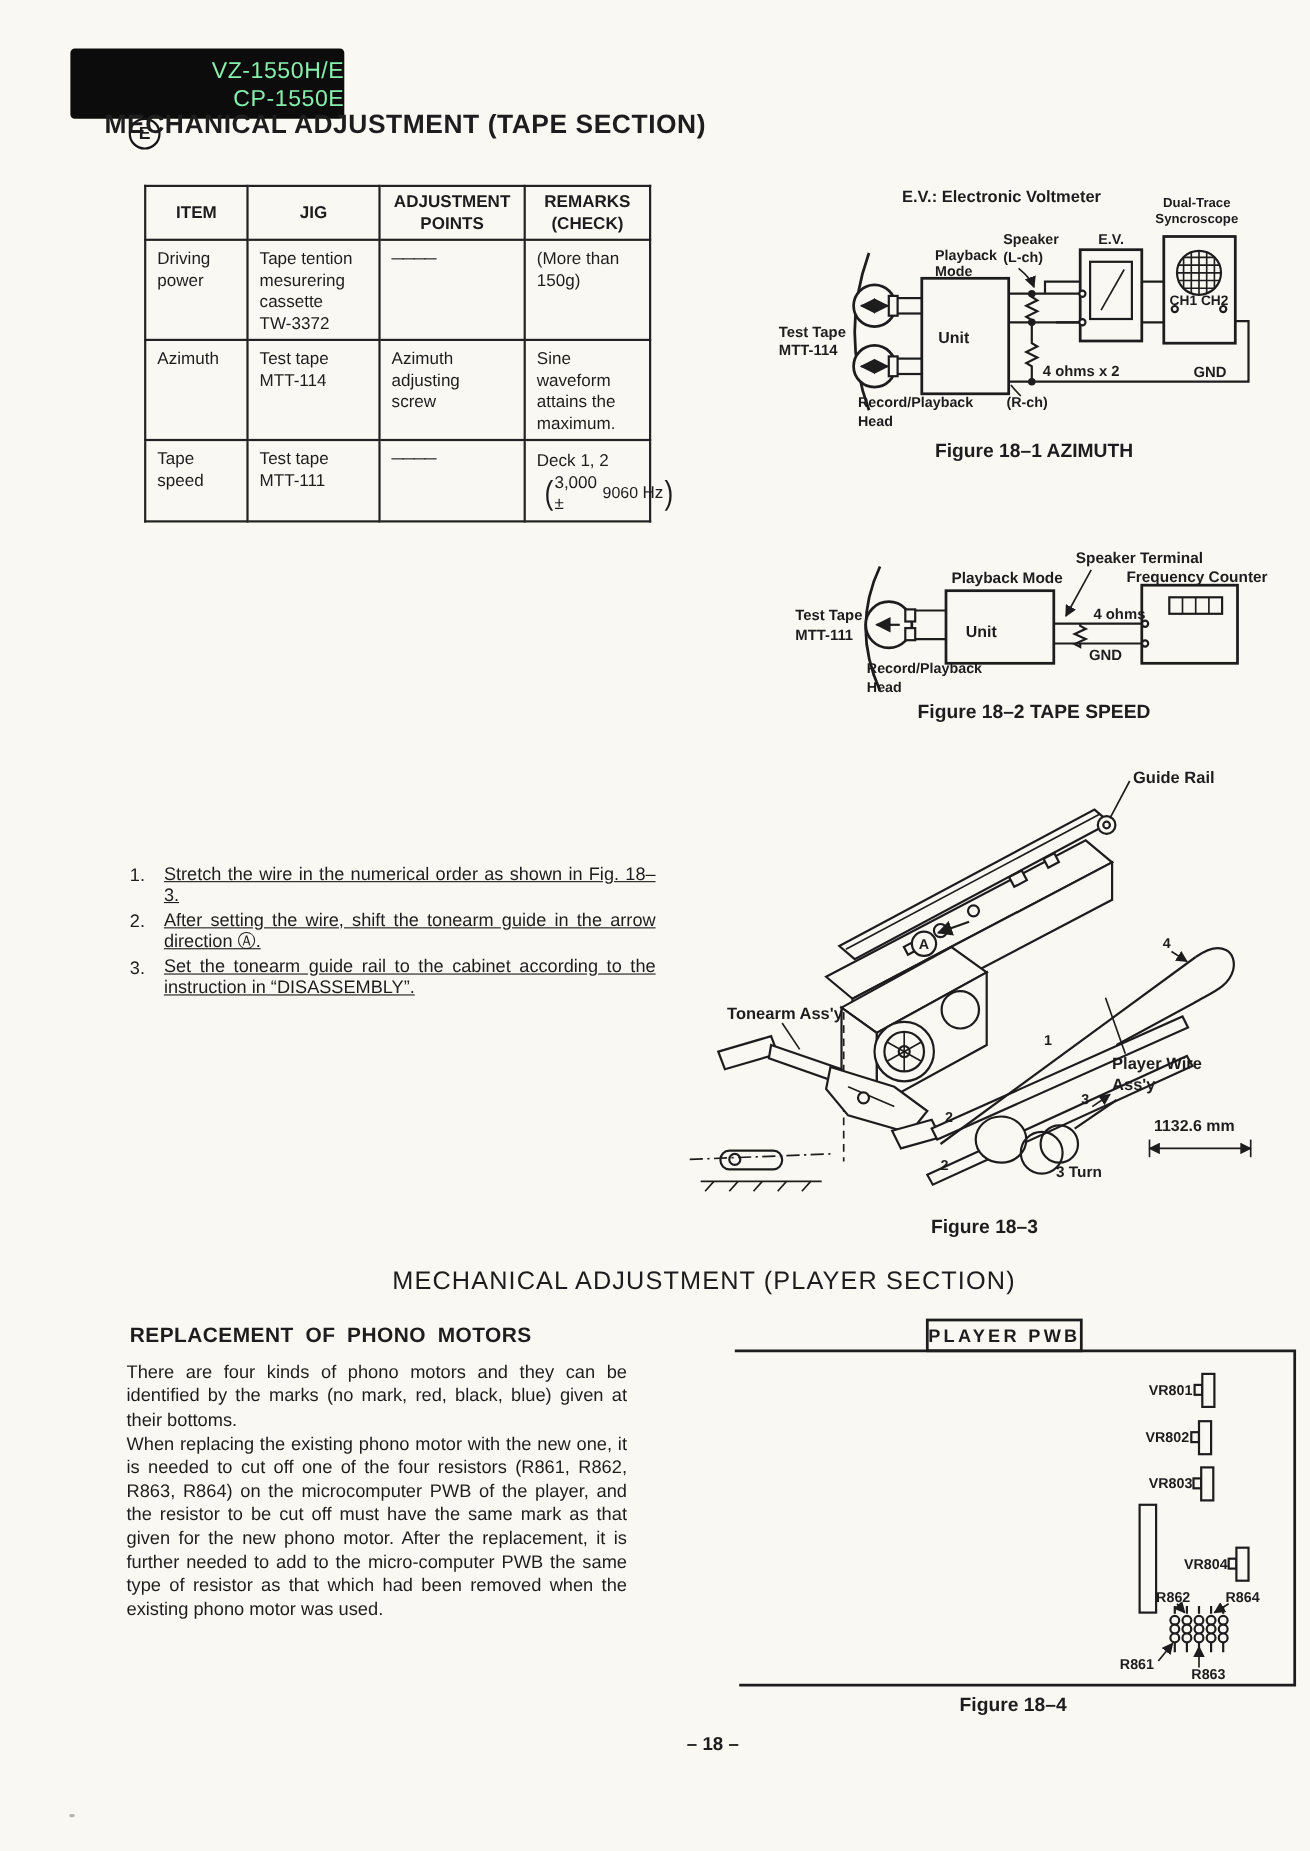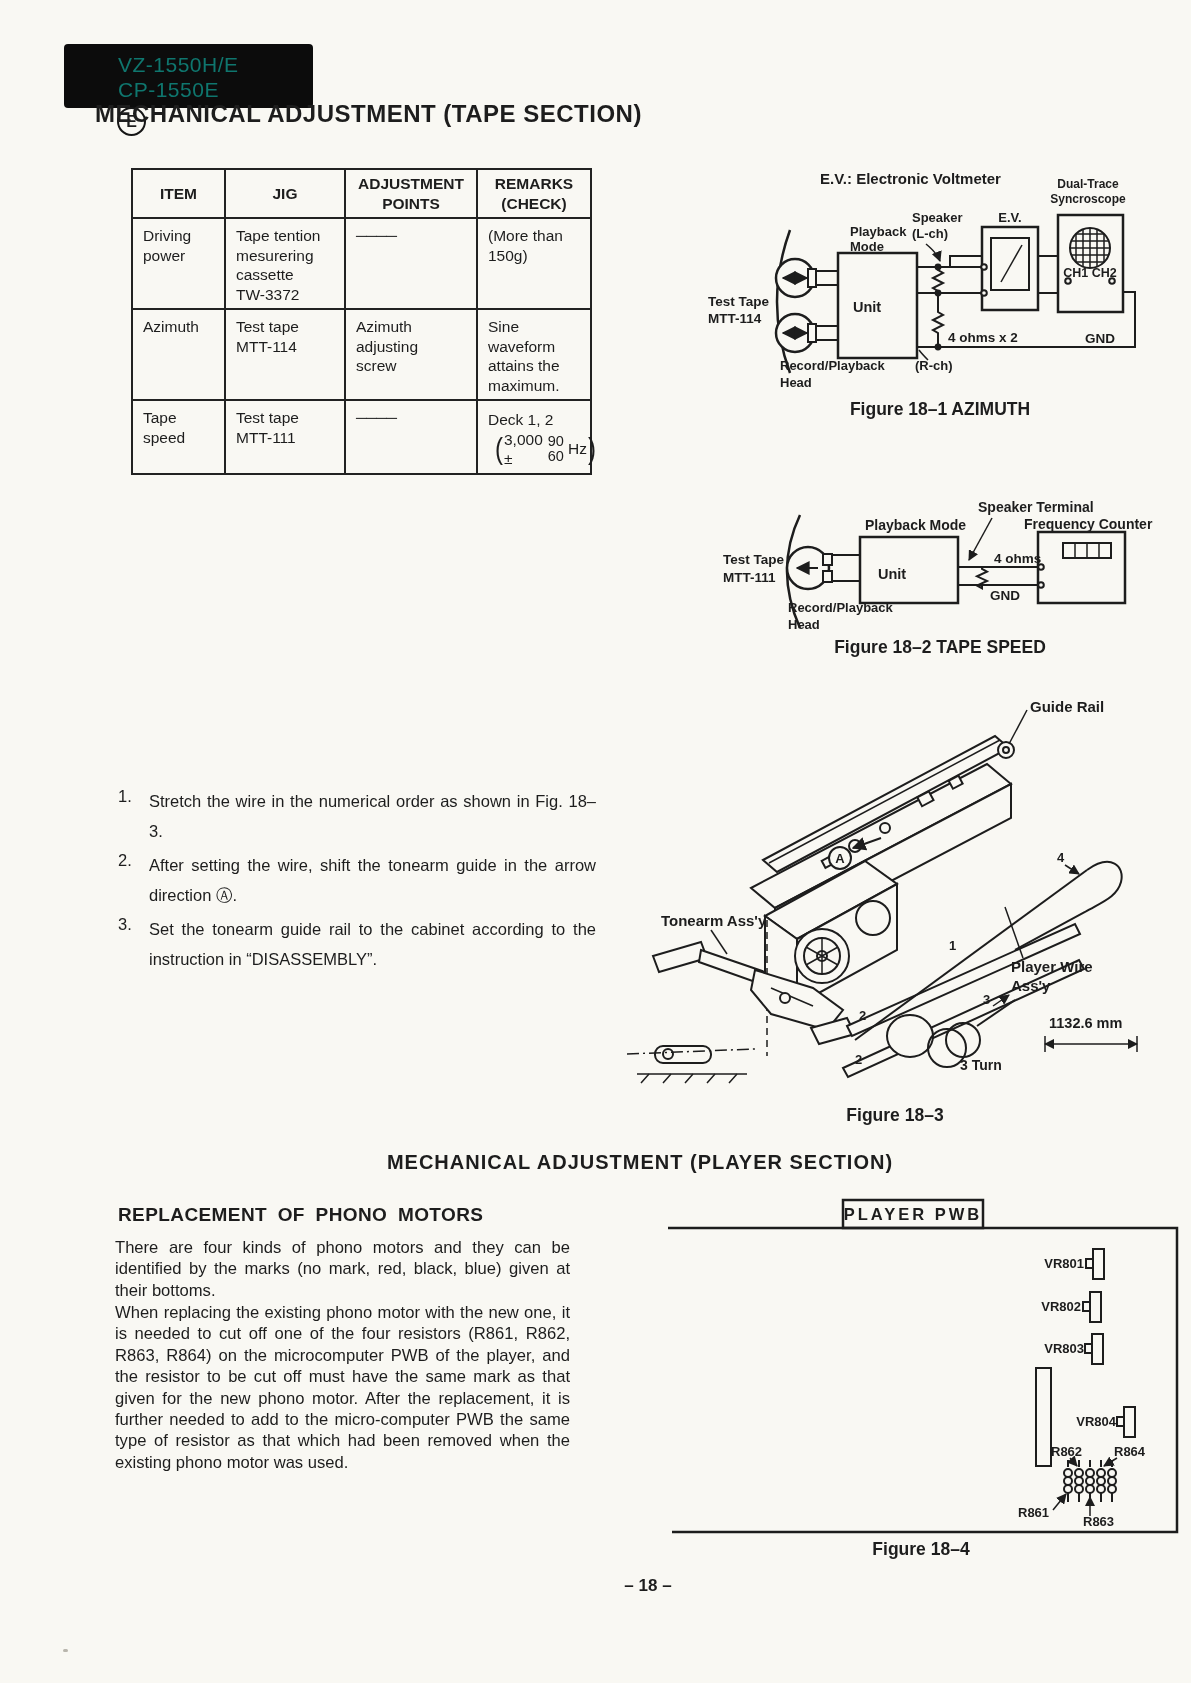--- a/index.html
+++ b/index.html
@@ -2,50 +2,50 @@
 <html><head>
 <meta charset="utf-8">
 <style>
   html,body{margin:0;padding:0;background:#dedbd4;}
   #page{position:relative;width:1191px;height:1683px;background:#f9f8f3;
         font-family:"Liberation Sans",sans-serif;color:#1d1d1d;overflow:hidden;}
   #page *{box-sizing:border-box;}
   .abs{position:absolute;}
   .preline{white-space:pre-wrap;}
   
-  .badge{left:64px;top:44px;width:249px;height:64px;background:#0c0c0c;color:#0f766e;
-         border-radius:4px;padding:8px 0 0 54px;font-size:21px;line-height:25px;font-weight:400;letter-spacing:.5px;}
+  .badge{left:64px;top:44px;width:249px;height:64px;background:#0c0c0c;color:#86efac;
+         border-radius:4px;padding:8px 0 0 54px;font-size:21px;line-height:25px;font-weight:400;letter-spacing:.5px;text-align:right;}
   .circle-e{left:117px;top:107px;width:29px;height:29px;border:2.5px solid #151515;border-radius:50%;
             text-align:center;font-size:16px;font-weight:700;line-height:25px;}
   
   .h-tape{left:95px;top:100px;width:1090px;font-size:24px;font-weight:700;letter-spacing:.5px;}
   .h-string{left:95px;top:700px;width:1090px;text-align:center;font-size:23px;font-weight:700;
             letter-spacing:1px;word-spacing:10px;}
-  .h-player{left:95px;top:1151px;width:1090px;text-align:center;font-size:20px;font-weight:700;letter-spacing:1px;}
+  .h-player{left:95px;top:1151px;width:1090px;text-align:center;font-size:23px;font-weight:400;letter-spacing:1px;}
   .h-sub{left:118px;top:1204px;font-size:19px;font-weight:700;letter-spacing:.4px;word-spacing:5px;}
   
   .tblwrap{left:131px;top:168px;}
   table.adj{border-collapse:collapse;table-layout:fixed;width:459px;border-radius:22px;}
   table.adj td,table.adj th{border:2px solid #222;vertical-align:top;padding:7px 6px 4px 10px;
        font-size:15.5px;line-height:19.5px;font-weight:400;text-align:left;}
   table.adj th{text-align:center;font-weight:700;white-space:pre-line;vertical-align:middle;padding:4px 2px;}
   td.mid{vertical-align:middle;text-align:center;padding-left:2px;letter-spacing:-1px;color:#2a2a2a;}
   .freq-line{margin-top:2px;}
   .freq-row{display:flex;align-items:center;margin-left:6px;}
   .paren{font-size:30px;font-weight:400;line-height:32px;transform:scaleX(.8);}
-  .frac{display:inline-flex;flex-direction:column;text-align:center;font-size:14.5px;line-height:15px;
+  .frac{display:inline-flex;text-align:center;font-size:14.5px;line-height:15px;
         font-weight:400;margin:0 4px 0 5px;}
   .funit{font-size:15.5px;}
   
   .figcap{text-align:center;font-weight:700;font-size:17.5px;}
   
   .steps{left:118px;top:786px;width:478px;}
   .step{display:flex;margin-bottom:4px;}
   .step-num{width:31px;flex:0 0 31px;font-size:16.5px;line-height:21.5px;font-weight:400;}
-  .step-text{flex:1;font-size:16.5px;line-height:30px;text-align:justify;}
+  .step-text{flex:1;font-size:16.5px;line-height:19px;text-align:justify;text-decoration:underline;}
   
   .para{left:115px;width:455px;font-size:16.6px;line-height:21.4px;text-align:justify;}
   
   svg{overflow:visible;}
   svg text{font-family:"Liberation Sans",sans-serif;fill:#1d1d1d;font-weight:700;}
   .ln{stroke:#1d1d1d;stroke-width:2;fill:none;}
   .ln15{stroke:#1d1d1d;stroke-width:1.5;fill:none;}
   .shape{stroke:#1d1d1d;stroke-width:2;fill:#f9f8f3;}
   .shape25{stroke:#1d1d1d;stroke-width:2.5;fill:#f9f8f3;}
   .dot{fill:#1d1d1d;stroke:none;}

